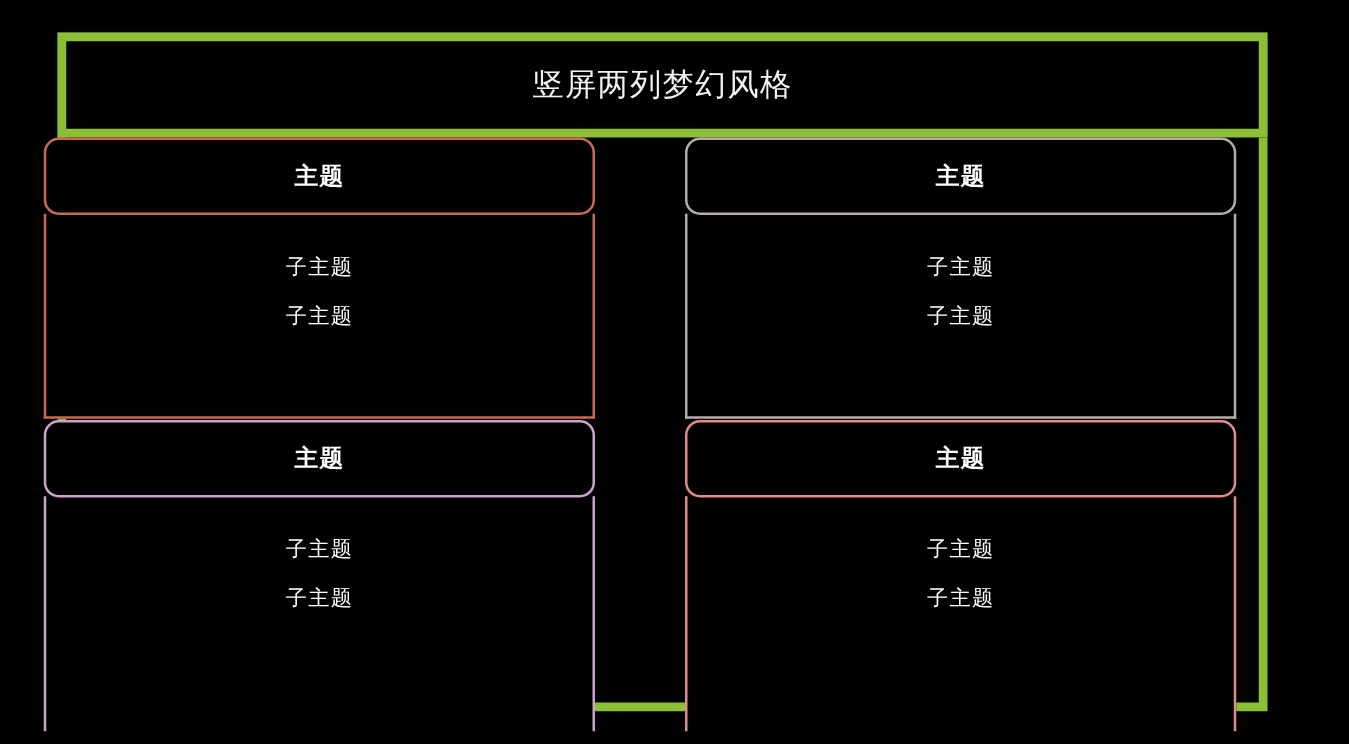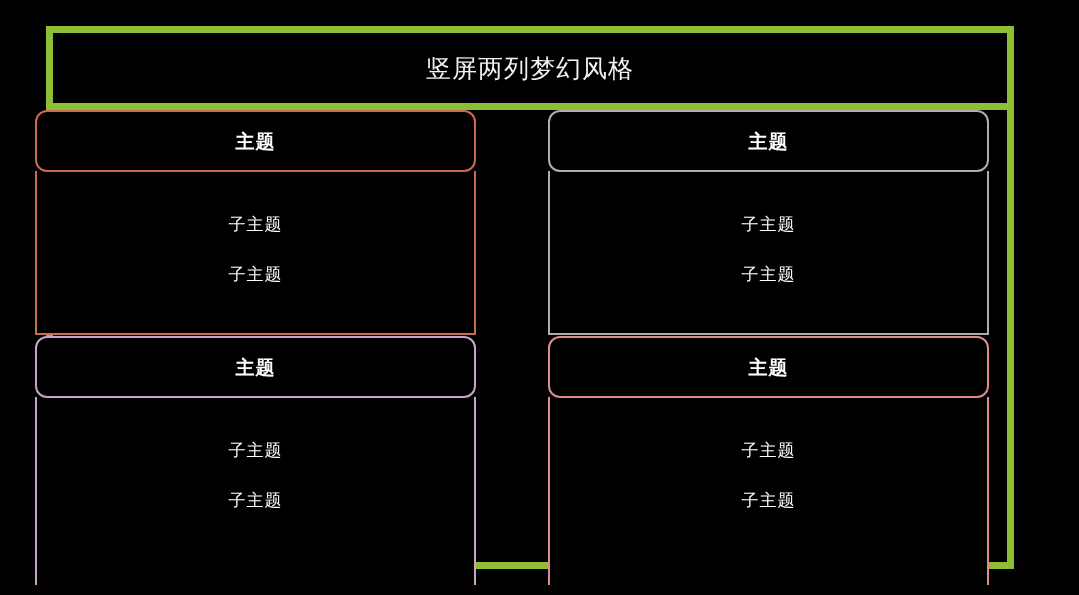--- a/index.html
+++ b/index.html
@@ -126,21 +126,20 @@
   }
   .topic-body.tall {
     height: 188px;
     border-bottom: none;
   }
   .subtopic {
     color: #ffffff;
     font-size: 17px;
     line-height: 1;
     letter-spacing: 1px;
-    margin-top: 11px;
   }
 </style>
 </head>
 <body>
 
 <div id="canvas" style="background: rgb(0, 0, 0);">
 
   <div id="frame"></div>
 
   <div id="title-band">

